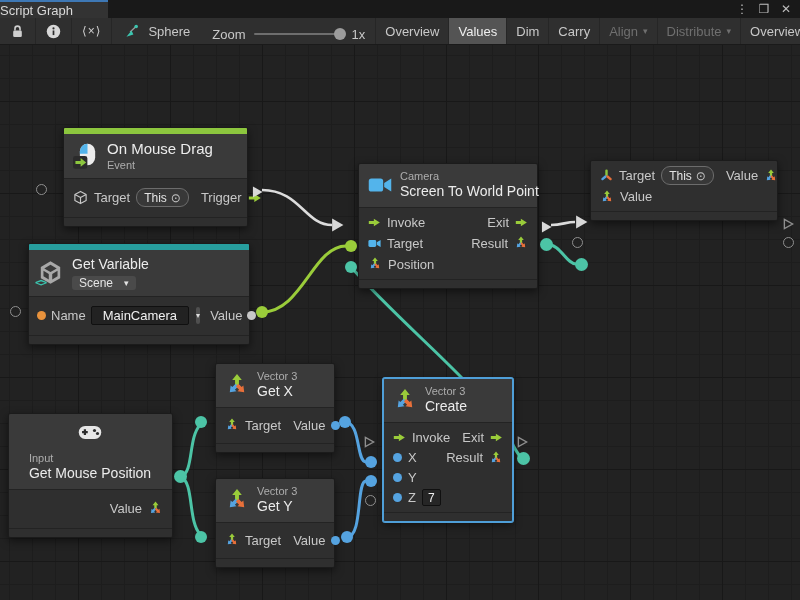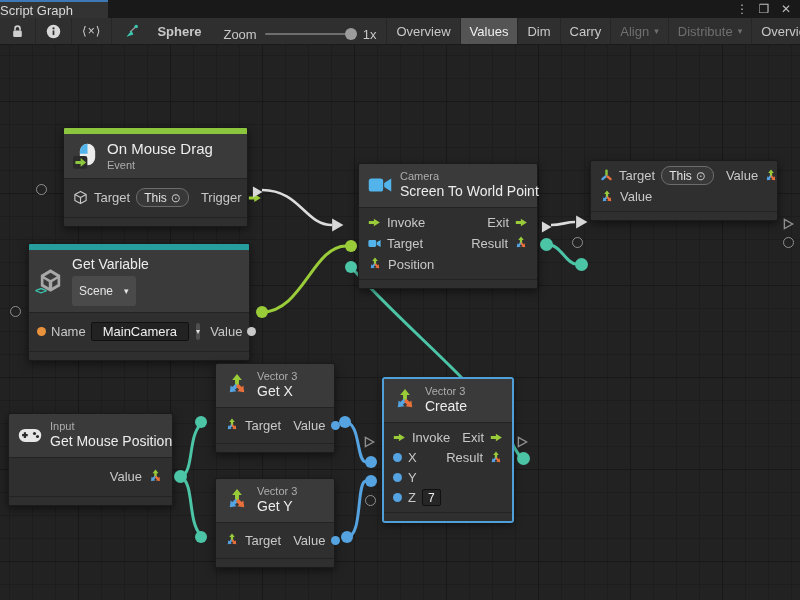--- a/index.html
+++ b/index.html
@@ -52,21 +52,21 @@
   .row{display:flex;align-items:center;gap:6px;padding:0 9px;height:21px;white-space:nowrap;}
   .row.tall{height:30px;}
   .row.mid{height:27px;}
   .grow{flex:1;}
   .nfooter{height:8px;border-top:1px solid #232323;background:#2F2F2F;border-radius:0 0 2px 2px;}
 
   .chip{display:inline-flex;align-items:center;gap:4px;border:1px solid #6C6C6C;background:#383838;
         border-radius:9px;padding:0 7px;font-size:12px;color:#E4E4E4;height:17px;}
   .obj-glyph{color:#C2C2C2;font-size:12px;}
   .dd-chip{display:inline-flex;align-items:center;gap:6px;background:#4A4A4A;border-radius:3px;
-           padding:8px 7px;font-size:12px;color:#E4E4E4;margin-top:2px;width:max-content;text-align:right;}
+           padding:0 7px;font-size:12px;color:#E4E4E4;margin-top:2px;width:max-content;text-align:right;}
   .field{display:inline-flex;align-items:center;background:#222;border:1px solid #101010;border-radius:2px;
          color:#F0F0F0;font-size:13px;padding:0 11px;height:17px;}
   .dd-btn{display:inline-flex;align-items:center;justify-content:center;background:#4F4F4F;width:17px;height:17px;
           border-radius:2px;color:#DDD;font-size:8px;margin-left:2px;}
   .zfield{display:inline-flex;align-items:center;background:#262626;border:1px solid #101010;border-radius:2px;
           color:#F0F0F0;font-size:12px;padding:0 5px;height:15px;}
   .dot{width:9px;height:9px;border-radius:50%;flex:0 0 auto;}
   .dot.blue{background:#55A3E0;}.dot.orange{background:#E8923C;}.dot.gray{background:#C8C8C8;}
 
   
@@ -429,21 +429,21 @@
         <span>Z</span>
         <span class="zfield">
             <span>7</span>
           </span>
       </div>
     </div>
     <div class="nfooter"></div>
   </div>
 
   <div class="node" style="left:8px;top:413px;width:165px;">
-    <div class="head" style="border-radius:2px 2px 0 0;">
+    <div class="head" style="border-radius:2px 2px 0 0;flex-direction:column;">
       <span class="ic">
           <svg width="24" height="24">
             <use href="#i-pad"></use>
           </svg>
         </span>
       <div class="titles">
         <div class="kind">Input</div>
         <div class="title">Get Mouse Position</div>
       </div>
     </div>
@@ -521,21 +521,21 @@
         </svg>
       </div>
     <div class="tb-cell" style="width:38px;">
         <svg width="15" height="15">
           <use href="#i-info"></use>
         </svg>
       </div>
     <div class="tb-cell" style="width:58px;">
         <span class="code-glyph">⟨×⟩</span>
       </div>
-    <div class="tb-cell tb-plain" style="padding:0 12px;gap:18px;font-weight:bold;">
+    <div class="tb-cell tb-plain" style="padding:0 12px;gap:9px;">
       <svg width="15" height="15">
           <use href="#i-sg"></use>
         </svg>
       <span>Sphere</span>
     </div>
     <div class="zoom-wrap">
       <span>Zoom</span>
       <div class="slider">
           <div class="handle"></div>
         </div>

